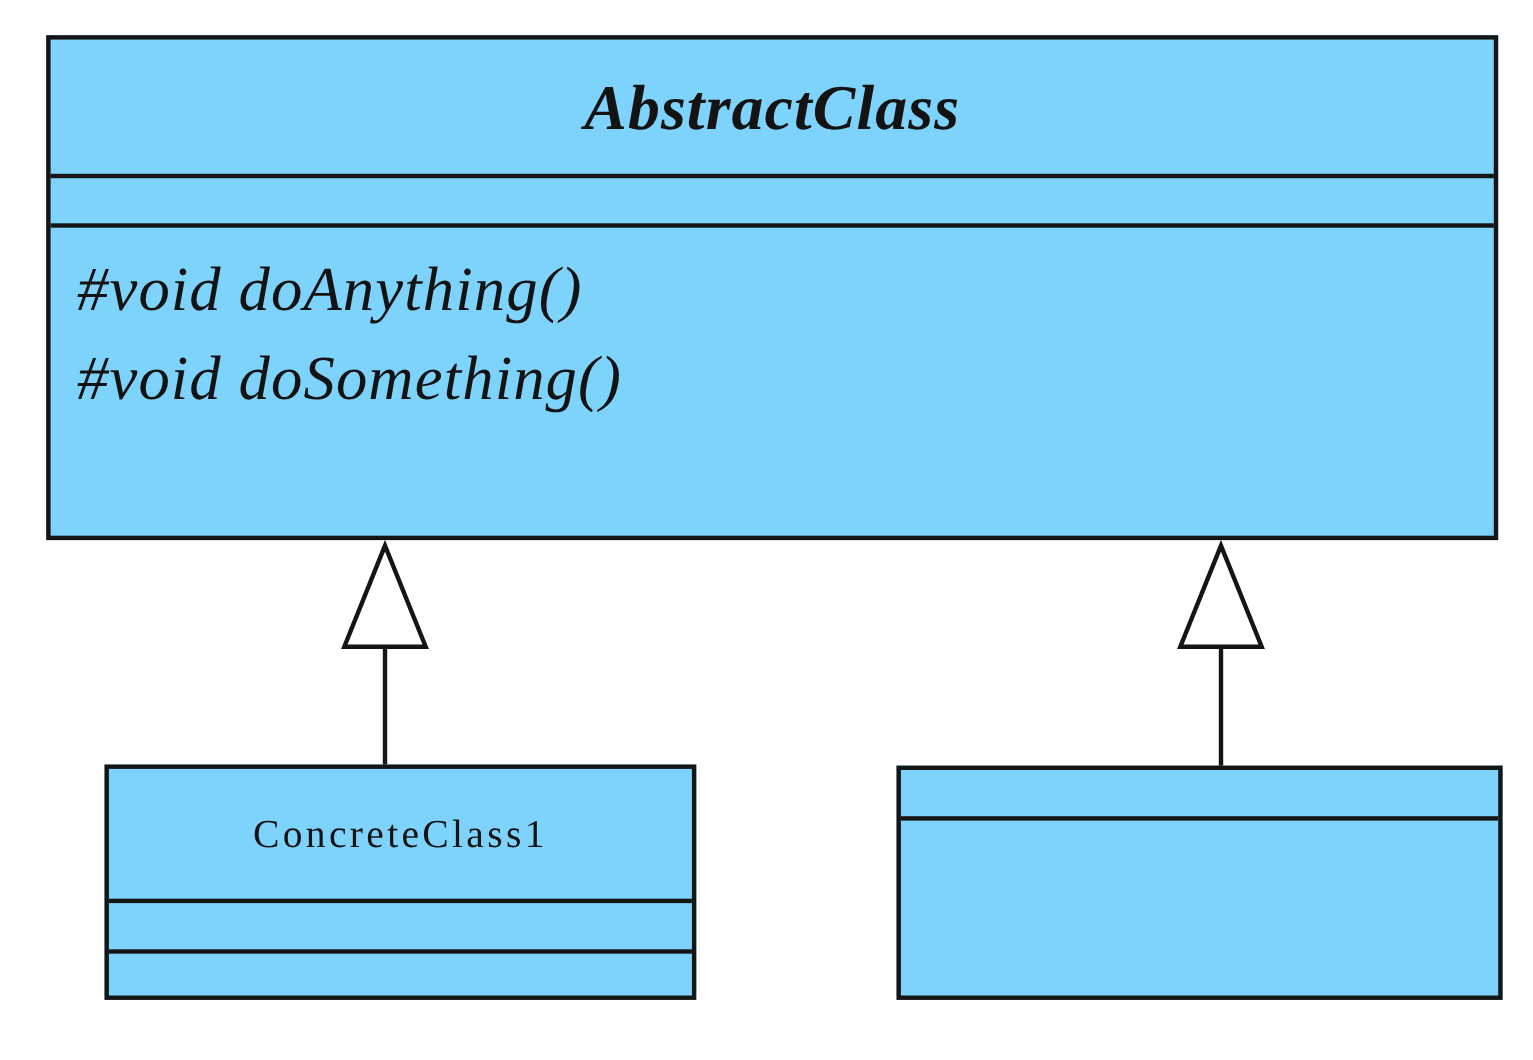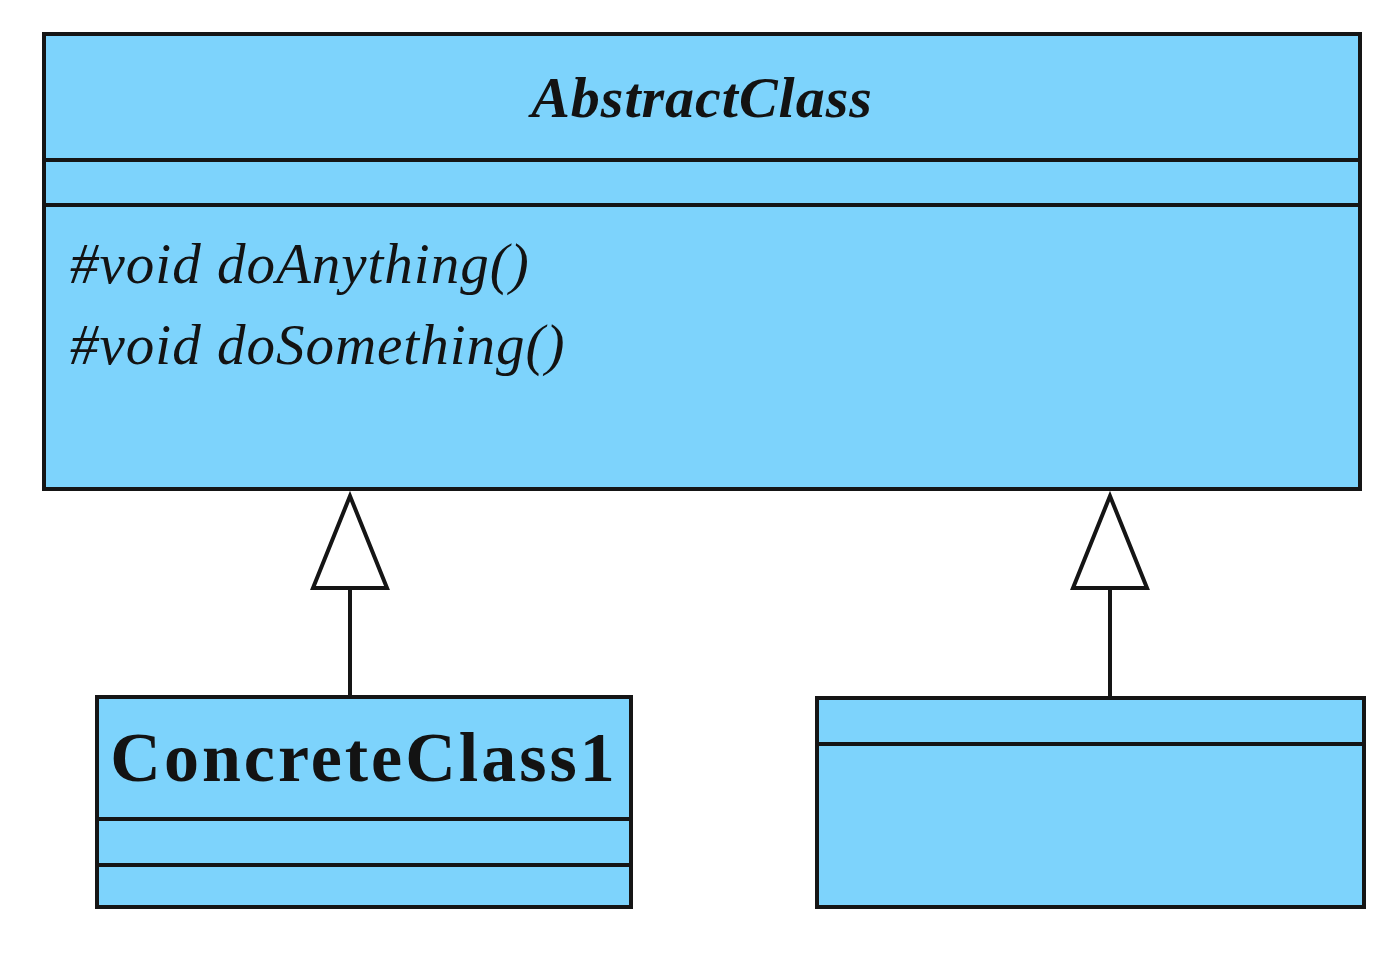--- a/index.html
+++ b/index.html
@@ -57,22 +57,22 @@
   .method-line.italic { font-style: italic; }
 
   .concrete-box-1 { left: 82px;  top: 695px; width: 538px; height: 214px; }
   .concrete-box-2 { left: 802px; top: 696px; width: 551px; height: 213px; }
   .concrete-box-1 .name-compartment,
   .concrete-box-2 .name-compartment { height: 122px; }
   .concrete-box-1 .attributes-compartment,
   .concrete-box-2 .attributes-compartment { height: 46px; }
   .concrete-box-1 .class-name,
   .concrete-box-2 .class-name {
-    font-size: 70px;
-    font-weight: bold;
+    font-size: 36px;
+    font-weight: normal;
     letter-spacing: 3px;
   }
   .connector-layer {
     position: absolute;
     left: 0;
     top: 0;
     width: 1394px;
     height: 964px;
     pointer-events: none;
   }

